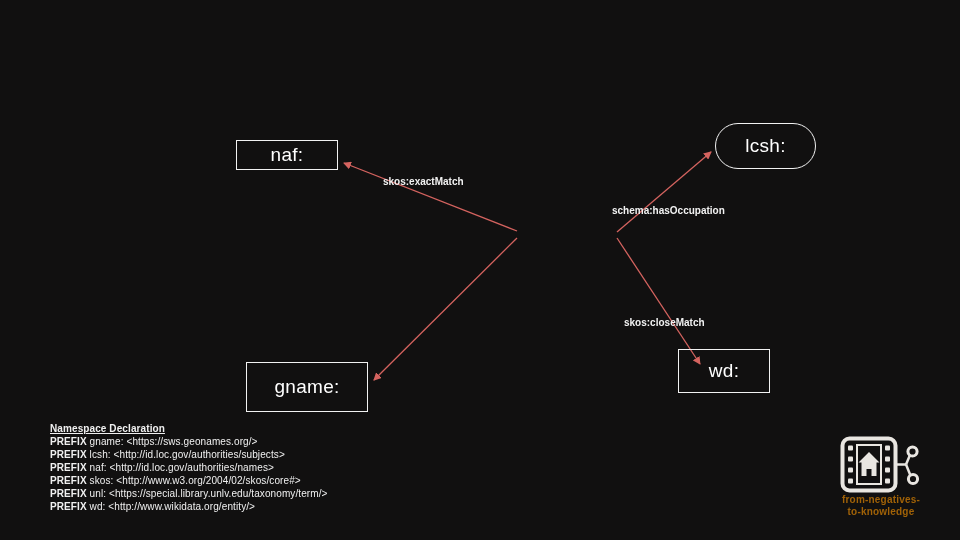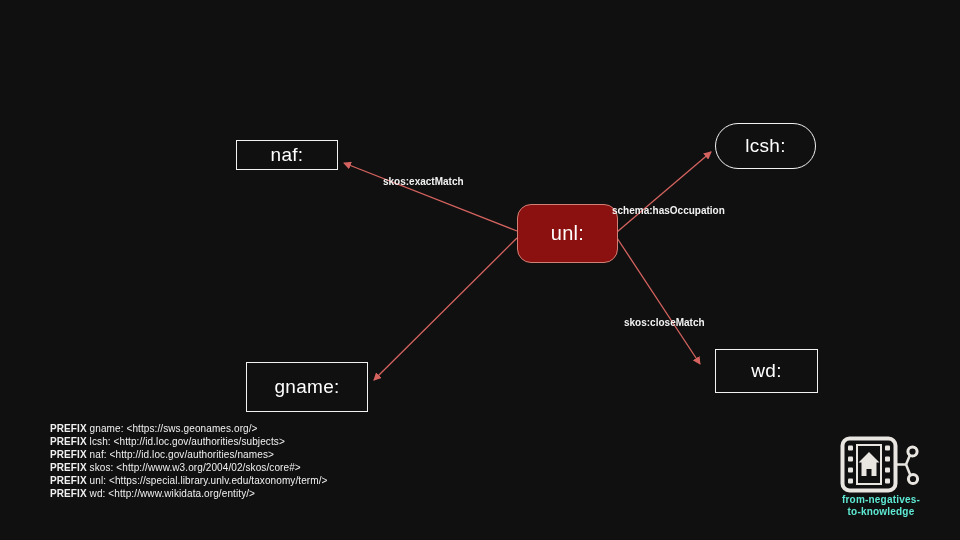--- a/index.html
+++ b/index.html
@@ -24,21 +24,21 @@
     align-items: center;
     justify-content: center;
     color: #ffffff;
     font-size: 19px;
     letter-spacing: 0.3px;
     box-sizing: border-box;
   }
   .box-naf   { left: 236px; top: 140px; width: 102px; height: 30px; }
   .box-lcsh  { left: 715px; top: 123px; width: 101px; height: 46px; border-radius: 23px; }
   .box-gname { left: 246px; top: 362px; width: 122px; height: 50px; }
-  .box-wd    { left: 715px; top: 349px; width: 103px; height: 44px; }
+  .box-wd    { left: 678px; top: 349px; width: 92px; height: 44px; }
   .node-unl {
     position: absolute;
     left: 517px; top: 204px; width: 101px; height: 59px;
     background: #8b1010;
     border: 1.5px solid #d08076;
     border-radius: 14px;
     display: flex;
     align-items: center;
     justify-content: center;
     color: #ffffff;
@@ -66,21 +66,21 @@
     line-height: 13px;
     letter-spacing: 0.1px;
   }
   .ns-title { font-weight: bold; text-decoration: underline; }
   .kw { font-weight: bold; }
   .logo {
     position: absolute;
     left: 836px; top: 436px;
     width: 90px;
     text-align: center;
-    color: #5eead4;
+    color: #a16207;
   }
   .logo svg { display: block; margin: 0 auto; }
   .logo-text {
     font-size: 10px;
     font-weight: bold;
     line-height: 12px;
     margin-top: 1px;
     letter-spacing: 0.2px;
   }
 </style>
@@ -106,29 +106,27 @@
   </div>
   <div class="box box-lcsh">
     <span>lcsh:</span>
   </div>
   <div class="box box-gname">
     <span>gname:</span>
   </div>
   <div class="box box-wd">
     <span>wd:</span>
   </div>
-  <div class="node-unl">
-    <span>unl:</span>
-  </div>
 
   <div class="edge-label lbl-exactmatch">skos:exactMatch</div>
   <div class="edge-label lbl-hasoccupation">schema:hasOccupation</div>
   <div class="edge-label lbl-closematch">skos:closeMatch</div>
 
   <div class="ns">
+    <div class="ns-title">Namespace Declaration</div>
     <div class="ns-line"><span class="kw">PREFIX</span> <span>gname: &lt;https://sws.geonames.org/&gt;</span></div>
     <div class="ns-line"><span class="kw">PREFIX</span> <span>lcsh: &lt;http://id.loc.gov/authorities/subjects&gt;</span></div>
     <div class="ns-line"><span class="kw">PREFIX</span> <span>naf: &lt;http://id.loc.gov/authorities/names&gt;</span></div>
     <div class="ns-line"><span class="kw">PREFIX</span> <span>skos: &lt;http://www.w3.org/2004/02/skos/core#&gt;</span></div>
     <div class="ns-line"><span class="kw">PREFIX</span> <span>unl: &lt;https://special.library.unlv.edu/taxonomy/term/&gt;</span></div>
     <div class="ns-line"><span class="kw">PREFIX</span> <span>wd: &lt;http://www.wikidata.org/entity/&gt;</span></div>
   </div>
 
   <div class="logo">
     <svg width="82" height="57" viewBox="0 0 82 57">

